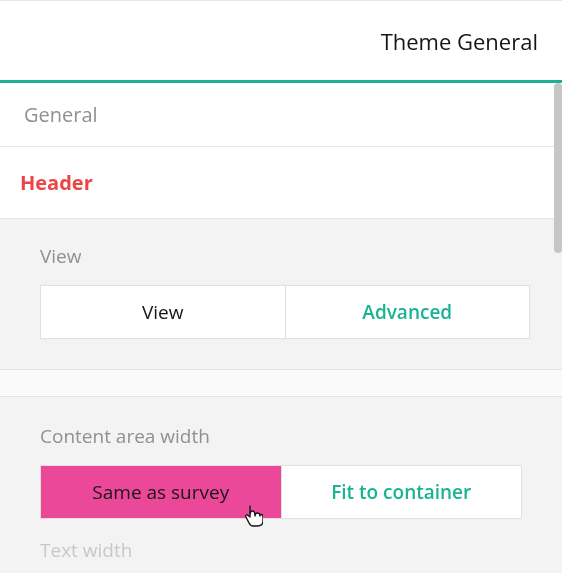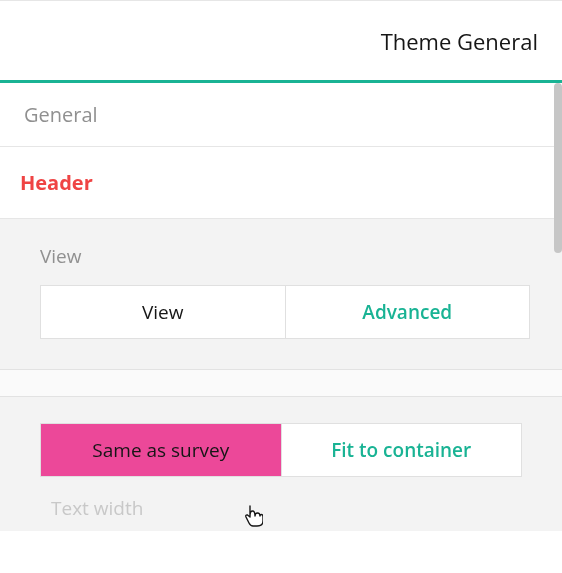--- a/index.html
+++ b/index.html
@@ -91,21 +91,20 @@
   }
   .block2 {
     background: #f3f3f3;
     padding: 26px 40px 10px 40px;
   }
   .cutoff-label {
     font-size: 19px;
     color: #c8c8c8;
     font-weight: 400;
     padding-top: 18px;
-    margin-left: 11px;
   }
   .scrollbar {
     position: absolute;
     right: 0px;
     top: 0px;
     width: 8px;
     height: 170px;
     background: #c6c6c6;
     border-radius: 4px;
   }
@@ -135,20 +134,21 @@
     <div class="field-label">View</div>
     <div class="segmented">
       <div class="seg">View</div>
       <div class="seg selected">Advanced</div>
     </div>
   </div>
 
   <div class="break-gap"></div>
 
   <div class="block2">
+    <div class="field-label">Content area width</div>
     <div class="segmented">
       <div class="seg darkbg">Same as survey</div>
       <div class="seg selected">Fit to container</div>
     </div>
     <div class="cutoff-label">Text width</div>
   </div>
 
   <div class="scrollbar"></div>
 </div>
 

